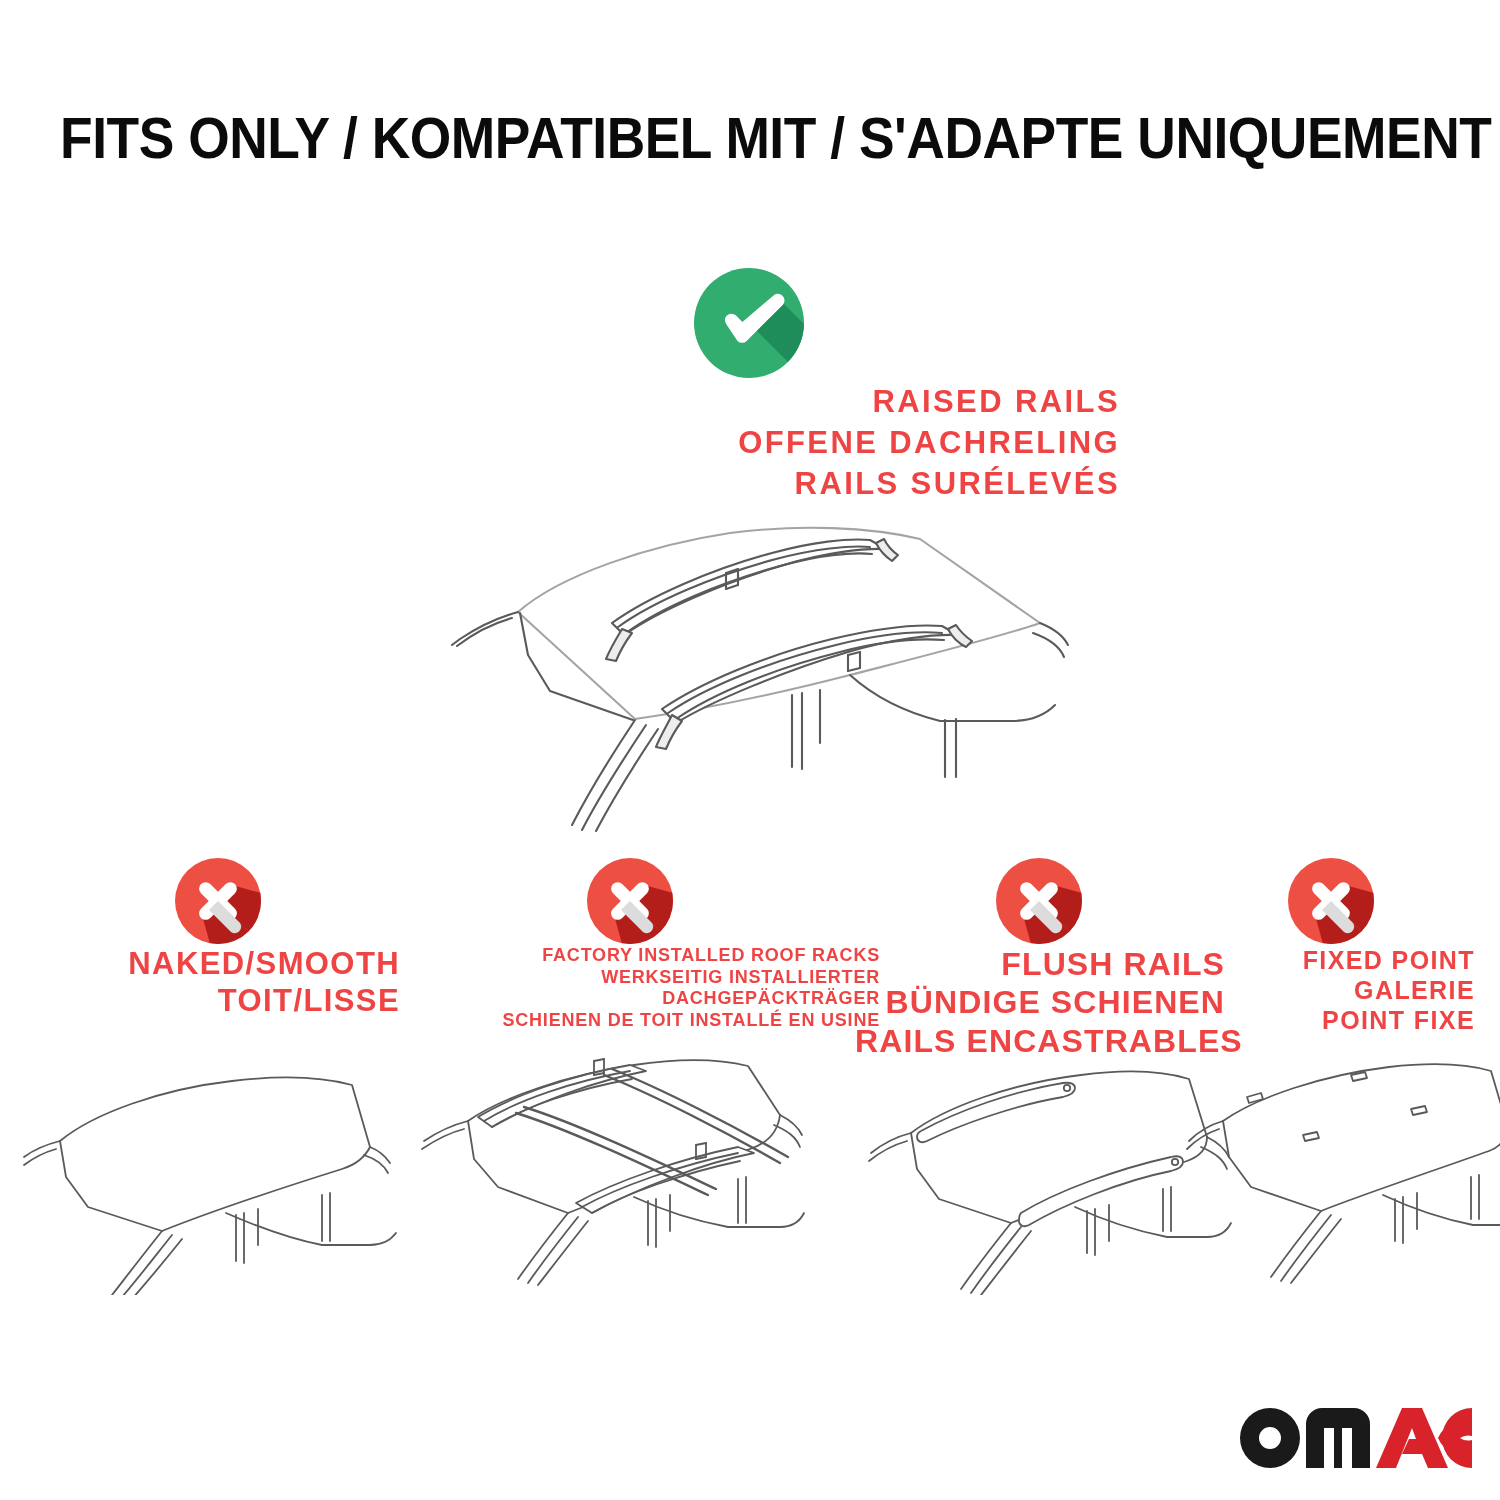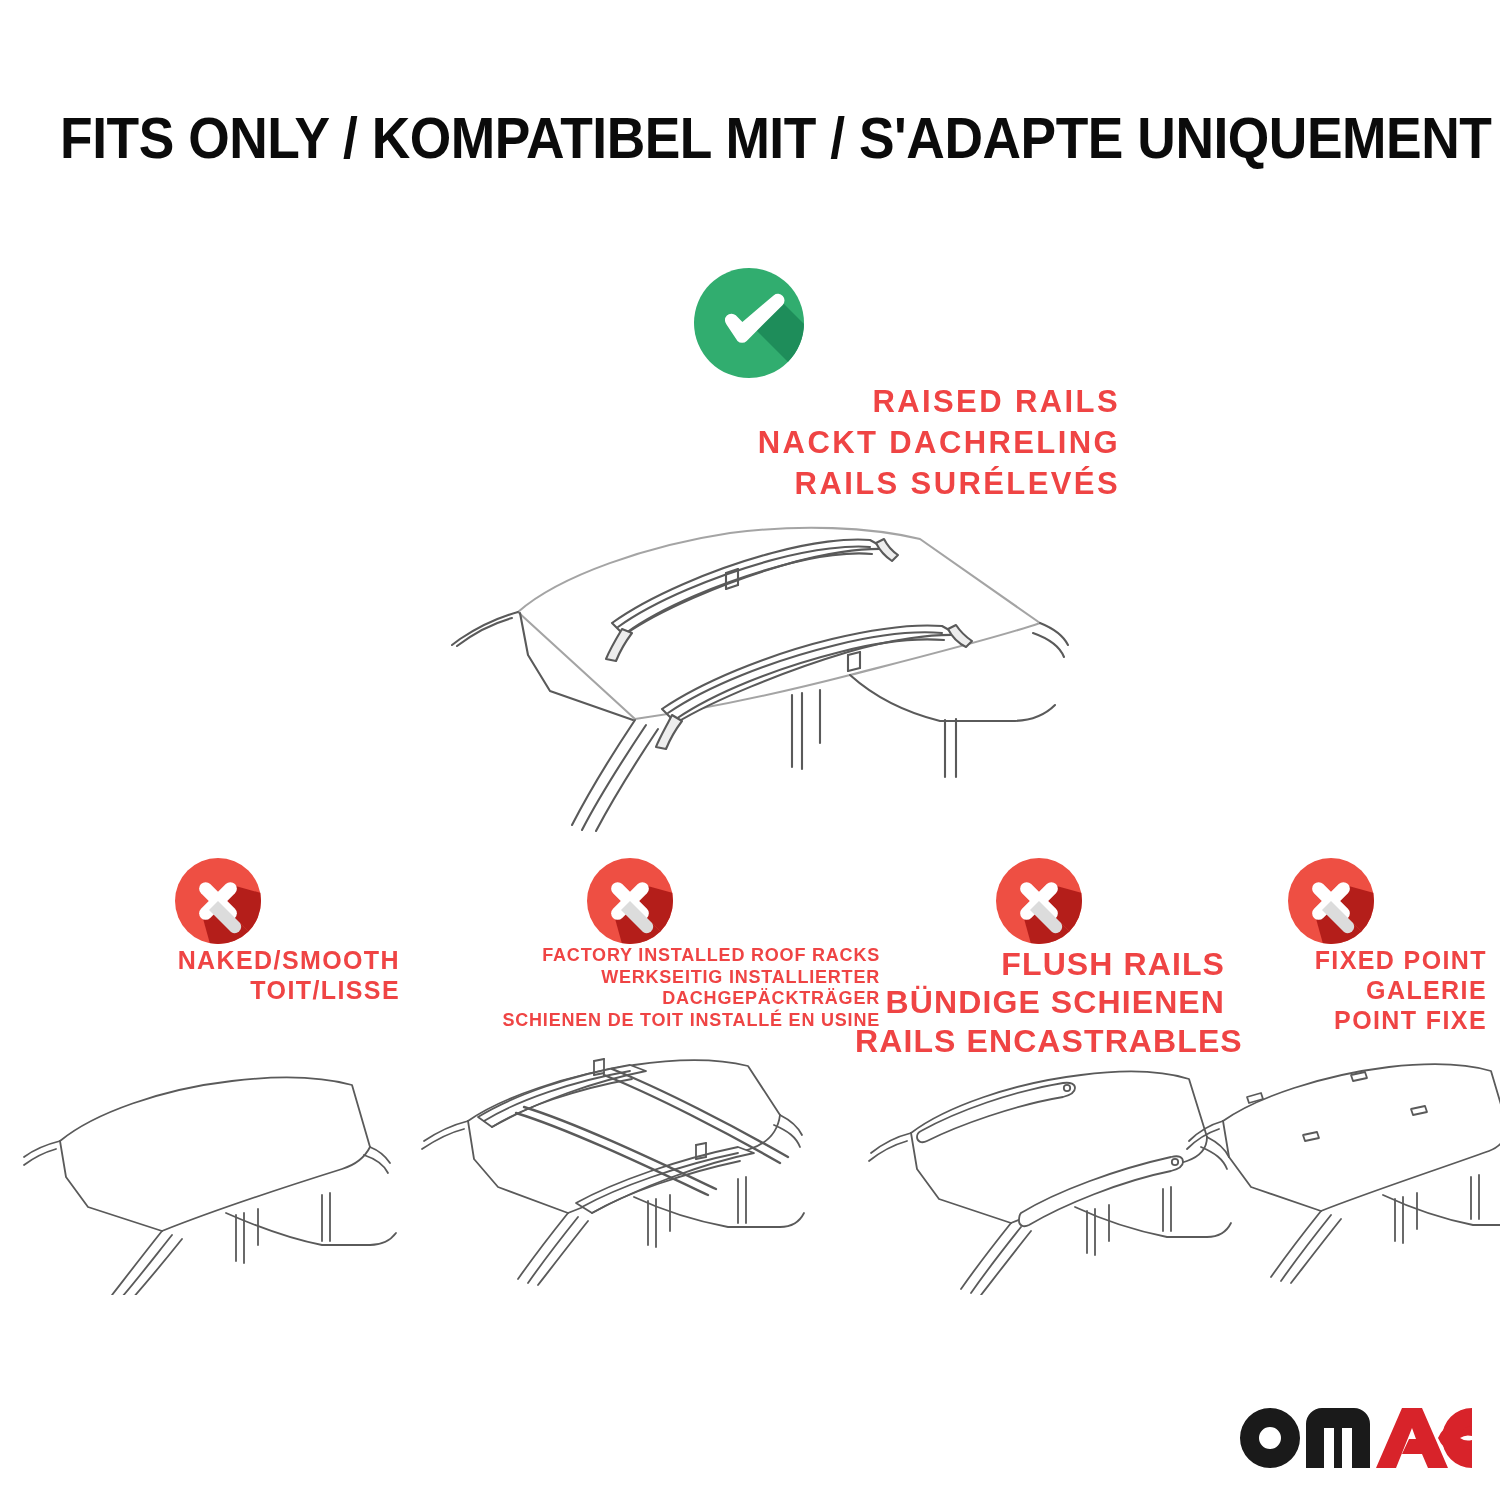--- a/index.html
+++ b/index.html
@@ -45,36 +45,36 @@
   .hero-art{position:absolute;left:400px;top:505px;width:700px;height:330px;}
 
   
   .col{position:absolute;top:0;}
   .col .x-icon{position:absolute;width:92px;height:92px;top:855px;}
   .col .col-label{position:absolute;top:945px;}
   .col .col-art{position:absolute;top:1055px;height:240px;}
 
   .c1{left:0;width:400px;}
   .c1 .x-icon{left:172px;}
-  .c1 .col-label{left:0;width:400px;font-size:25px;letter-spacing:1.4px;}
+  .c1 .col-label{left:0;width:400px;font-size:31px;letter-spacing:1.4px;}
   .c1 .col-art{left:22px;width:380px;}
 
   .c2{left:390px;width:480px;}
   .c2 .x-icon{left:194px;}
   .c2 .col-label{left:-10px;width:500px;font-size:18px;letter-spacing:0.8px;}
   .c2 .col-art{left:18px;width:430px;}
 
   .c3{left:865px;width:350px;}
   .c3 .x-icon{left:128px;}
   .c3 .col-label{left:-10px;width:370px;font-size:32px;letter-spacing:1.1px;}
   .c3 .col-art{left:-20px;width:420px;}
 
   .c4{left:1185px;width:290px;}
   .c4 .x-icon{left:100px;}
-  .c4 .col-label{left:12px;width:290px;font-size:25px;letter-spacing:1.4px;}
+  .c4 .col-label{left:0px;width:290px;font-size:25px;letter-spacing:1.4px;}
   .c4 .col-art{left:-10px;width:340px;}
 
   
   .logo{position:absolute;left:1238px;top:1406px;width:234px;height:66px;}
 
   .sr{position:absolute;width:1px;height:1px;overflow:hidden;clip:rect(0 0 0 0);}
 </style>
 </head>
 <body>
 
@@ -96,21 +96,21 @@
 
           <path d="M47.5 64.5 L56 56 L124 124 L124 70 L84.5 30.5 L52 63 Z" fill="#1D8B58" opacity="0.95"></path>
         </g>
 
         <path d="M36.5 60.5 a6.6 6.6 0 0 1 9.3-9.3 L52.4 57.9 L83.8 31.2 a6.6 6.6 0 0 1 8.9 9.7 L56.7 76.9 a6.6 6.6 0 0 1-9.2 0 Z" fill="#FFFFFF"></path>
       </svg>
     </div>
 
     <div class="hero-label label-block">
       <span class="ln">RAISED RAILS</span>
-      <span class="ln">NACKT DACHRELING</span>
+      <span class="ln">OFFENE DACHRELING</span>
       <span class="ln">RAILS SURÉLEVÉS</span>
     </div>
 
     <div class="hero-art">
       <svg viewBox="0 0 700 330" width="700" height="330" aria-hidden="true">
         <g fill="none" stroke="#5A5A5A" stroke-width="2.1" stroke-linecap="round" stroke-linejoin="round">
 
           <path d="M118 107 C160 70 250 40 330 28 C400 19 470 22 520 34 L640 118 C600 132 520 152 450 170 C380 188 300 205 235 214 L118 107 Z" opacity="0.55"></path>
 
           <path d="M118 107 C100 112 78 122 60 134 L52 140"></path>

